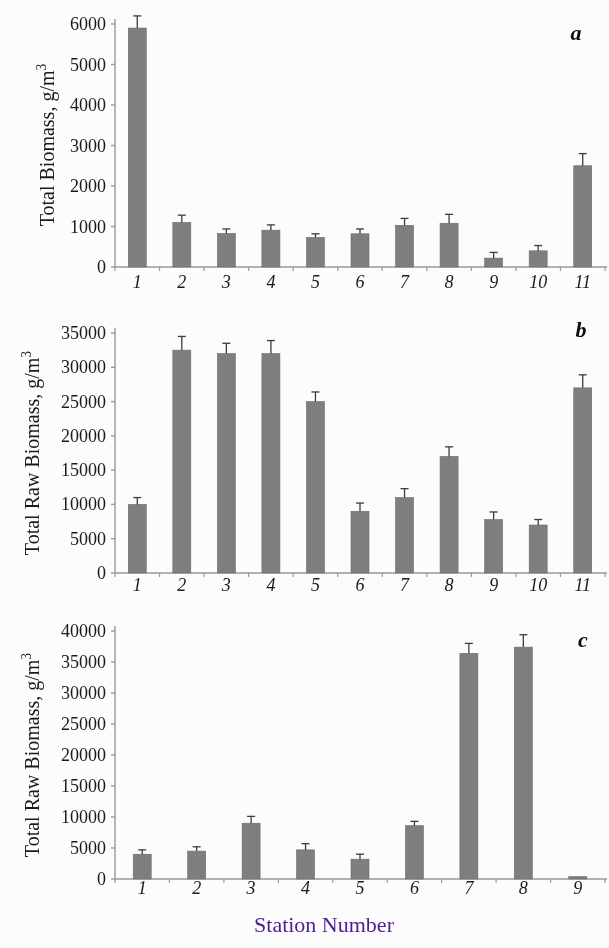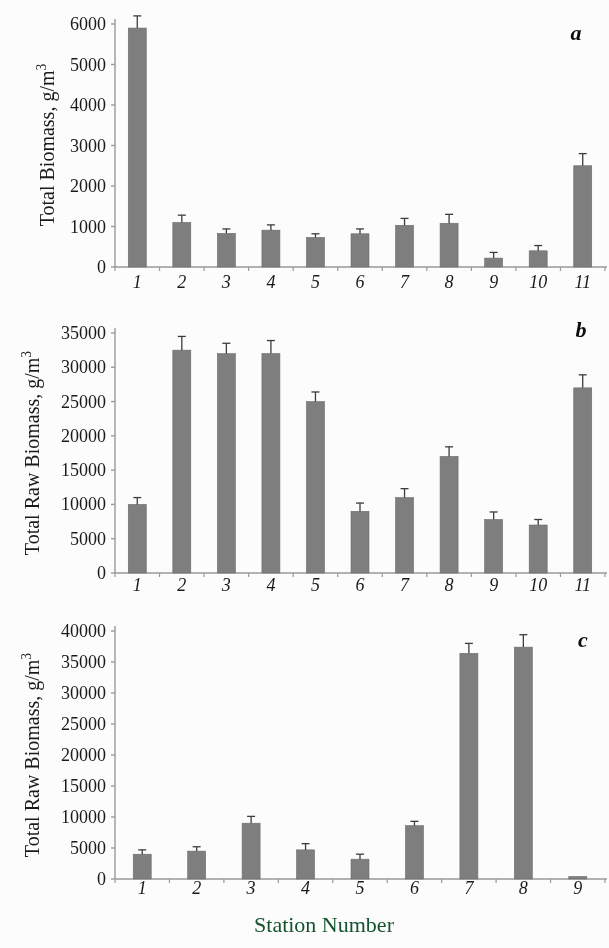--- a/index.html
+++ b/index.html
@@ -15,21 +15,21 @@
     font-size:22px;color:#0d0d0d;line-height:1;
   }
   .ytitle{
     position:absolute;transform:translate(-50%,-50%) rotate(-90deg);
     transform-origin:center;white-space:nowrap;
     font-size:20px;color:#1a1a1a;line-height:1;
   }
   .ytitle sup{font-size:68%;}
   .xlabel{
     position:absolute;transform:translate(-50%,-50%);
-    font-size:22px;color:#14532d;white-space:nowrap;line-height:1;
+    font-size:22px;color:#4c1d95;white-space:nowrap;line-height:1;
   }
   .ytick{font-family:"Liberation Serif",serif;font-size:18px;fill:#1a1a1a;}
   .xtick{font-family:"Liberation Serif",serif;font-style:italic;font-size:18px;fill:#1a1a1a;}
 </style>
 </head>
 <body>
 
 <div class="page">
 
   <svg class="panel-svg" style="top:0px;" width="609" height="315">

